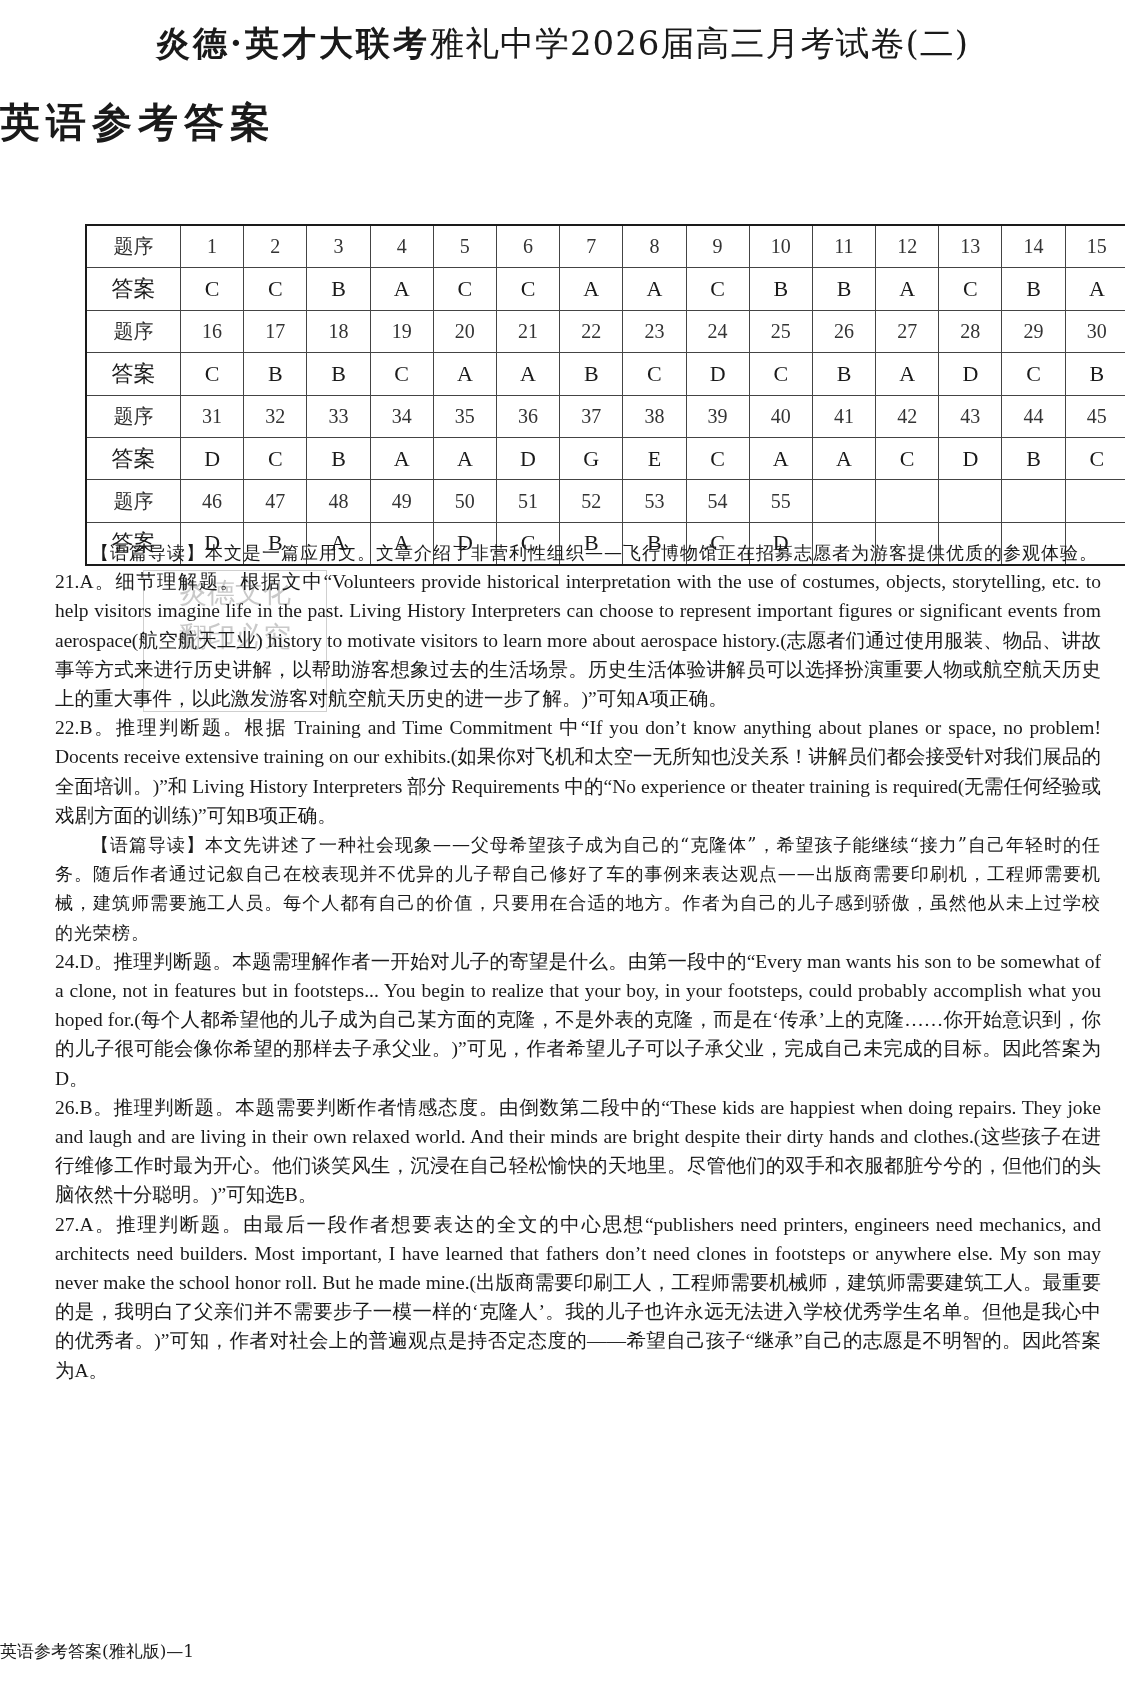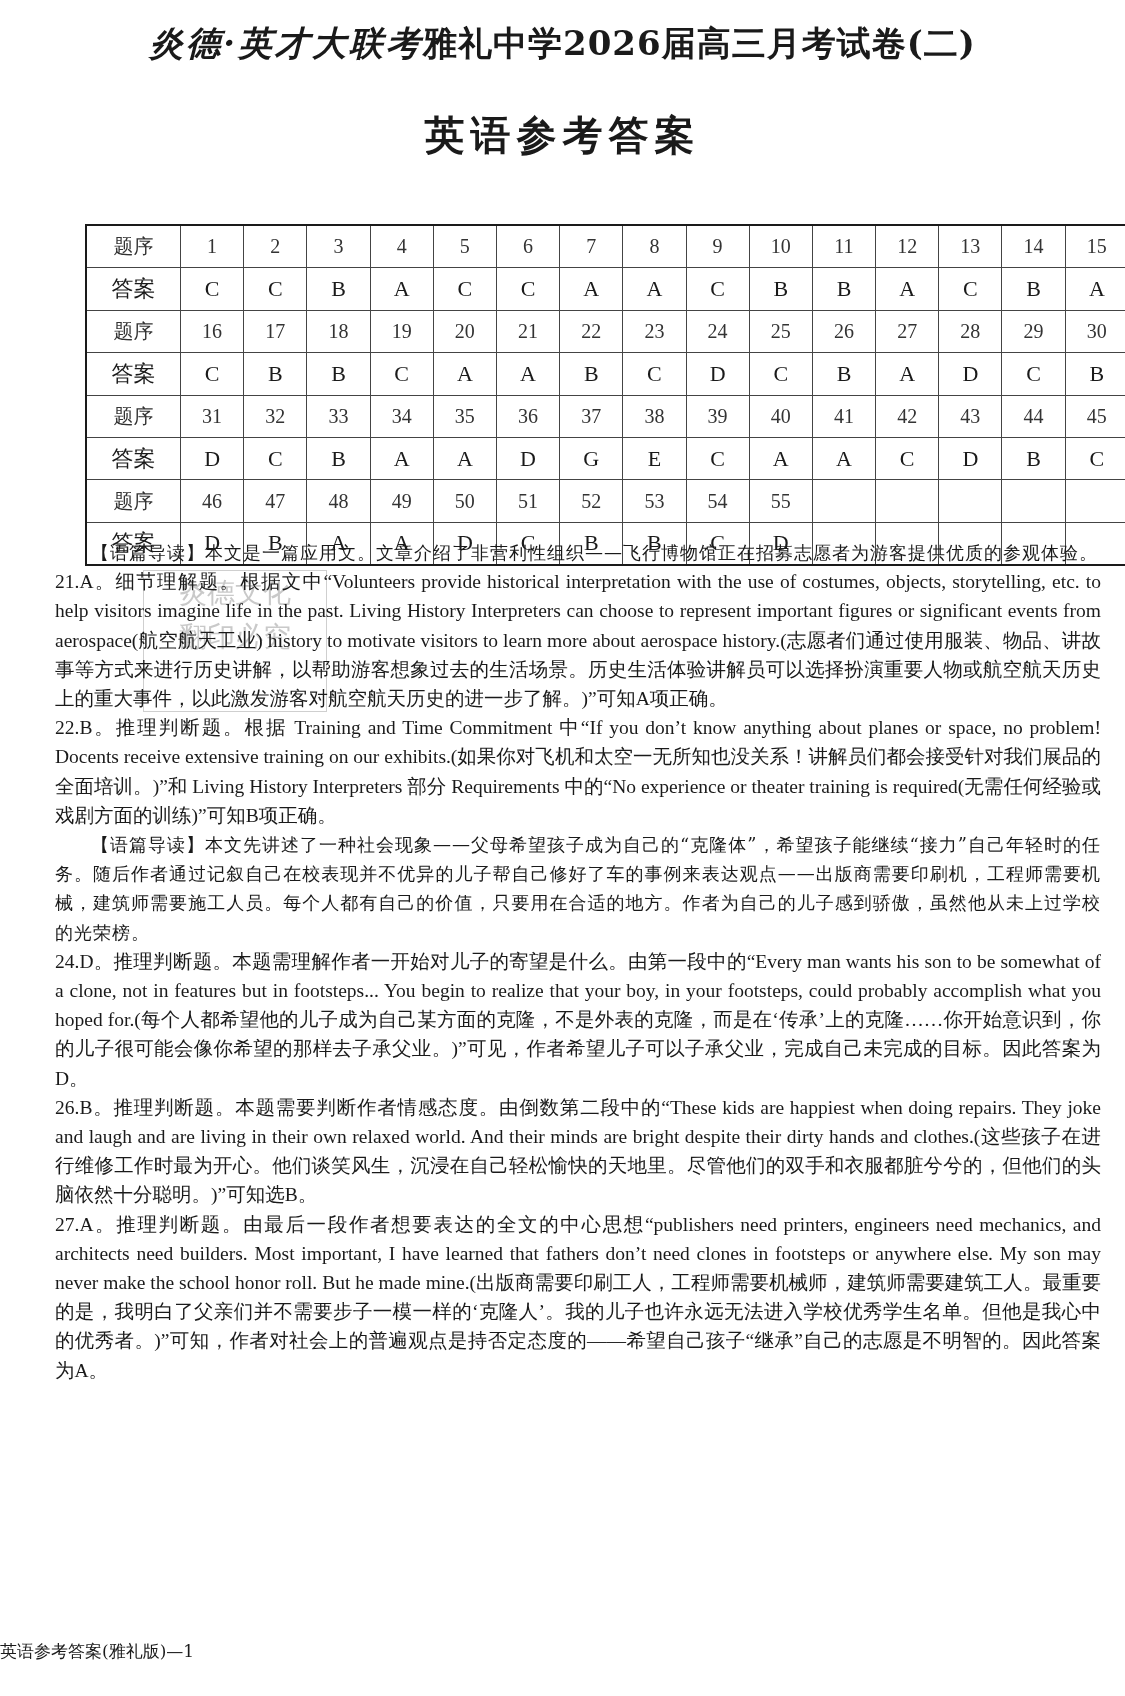--- a/index.html
+++ b/index.html
@@ -1,20 +1,20 @@
 <!DOCTYPE html>
 <html><head>
 <meta charset="utf-8">
 <style>
   html, body { margin: 0; padding: 0; background: #ffffff; }
   body { width: 1125px; height: 1696px; position: relative; overflow: hidden; color: #1a1a1a; font-family: "DejaVu Serif", "Liberation Serif", serif; }
   .page-header { position: absolute; top: 18px; left: 0; width: 1125px; text-align: center; font-size: 34px; letter-spacing: 1px; line-height: 50px; }
-  .page-header .brand { font-weight: bold; font-style: italic; letter-spacing: 3px; text-align: center; }
-  .page-header .school { font-weight: bold; }
-  .page-title { position: absolute; top: 108px; left: 0; width: 1125px; text-align: center; font-family: "DejaVu Sans", "Liberation Sans", sans-serif; font-size: 40px; font-weight: bold; letter-spacing: 6px; }
+  .page-header .brand { font-weight: bold; letter-spacing: 3px; text-align: center; }
+  .page-header .school { font-weight: normal; }
+  .page-title { position: absolute; top: 95px; left: 0; width: 1125px; text-align: left; font-family: "DejaVu Sans", "Liberation Sans", sans-serif; font-size: 40px; font-weight: bold; letter-spacing: 6px; }
   table.answers { position: absolute; top: 196px; left: 85px; width: 1045px; border-collapse: collapse; border: 2px solid #1a1a1a; font-family: "Liberation Serif", "DejaVu Serif", serif; margin-top: 28px; }
   table.answers td { border: 1px solid #444; height: 41.4px; text-align: center; font-size: 21px; padding: 0; width: 57.5px; }
   table.answers td.label { width: 86px; font-family: "DejaVu Sans", "Liberation Sans", sans-serif; font-size: 20px; }
   table.answers tr.nums td { color: #333; font-size: 20px; }
   table.answers tr.ans td { font-size: 22px; }
   .content { position: absolute; top: 538px; left: 55px; width: 1046px; font-family: "Liberation Serif", "DejaVu Serif", serif; font-size: 19.5px; line-height: 29.2px; text-align: justify; }
   .intro { text-indent: 2em; margin: 0; font-family: "DejaVu Serif", serif; font-size: 18px; letter-spacing: 1px; }
   .intro .tag { font-family: "DejaVu Sans", sans-serif; font-weight: normal; }
   .item { margin: 0; padding-left: 0; position: relative; }
   .watermark { position: absolute; top: 530px; left: 143px; width: 182px; height: 140px; border: 1px solid #cfcfcf; color: #c9c9c9; font-family: "DejaVu Sans", sans-serif; font-size: 28px; line-height: 44px; text-align: center; pointer-events: none; margin-top: 40px; }

